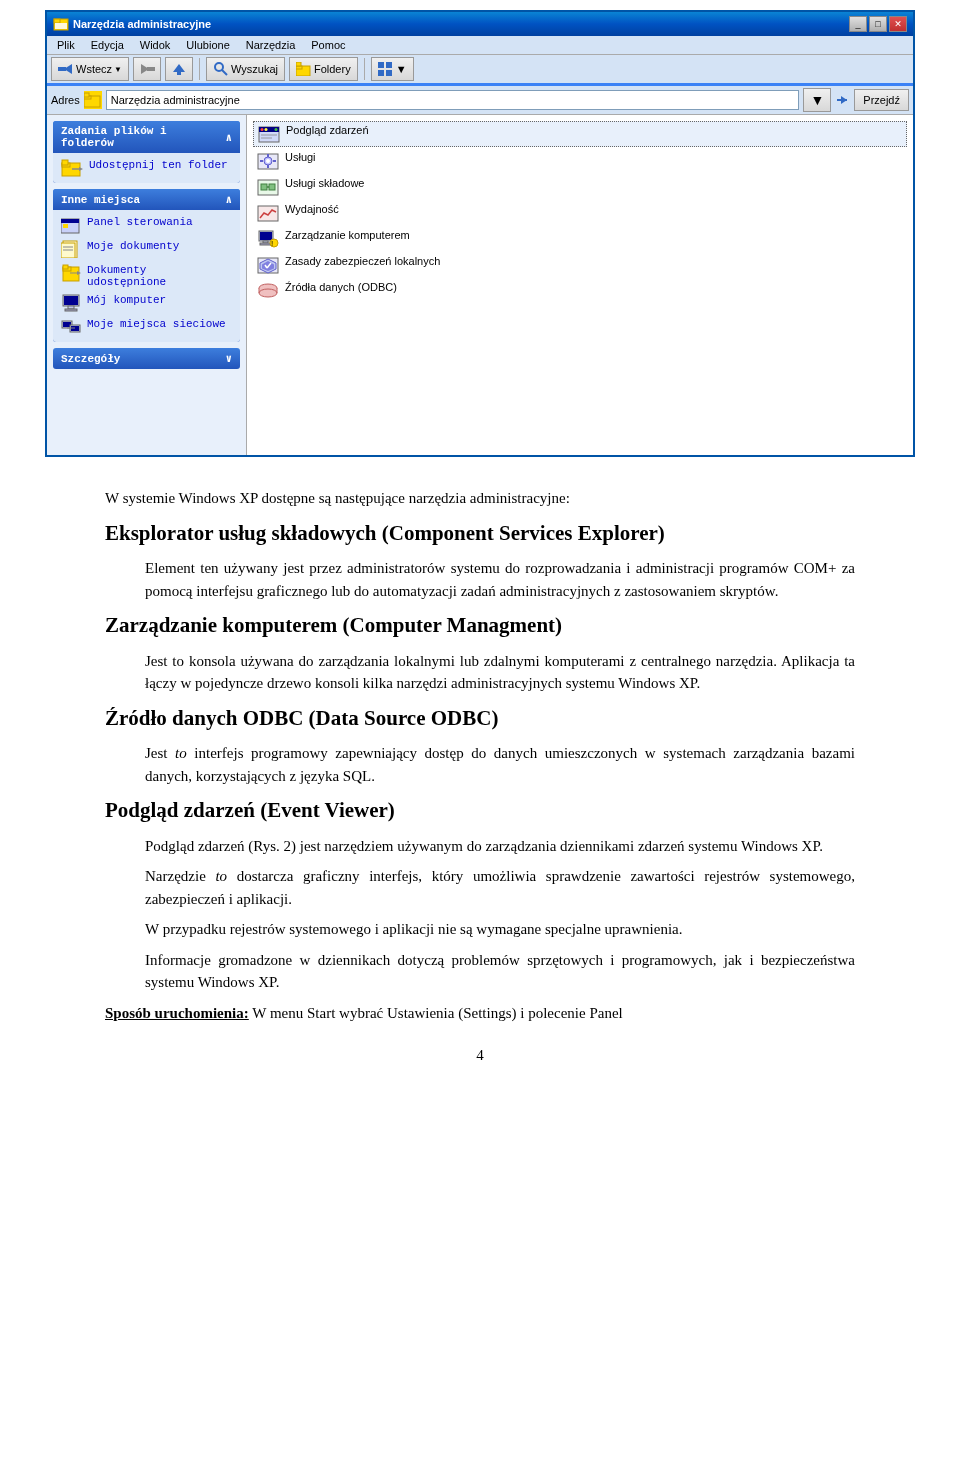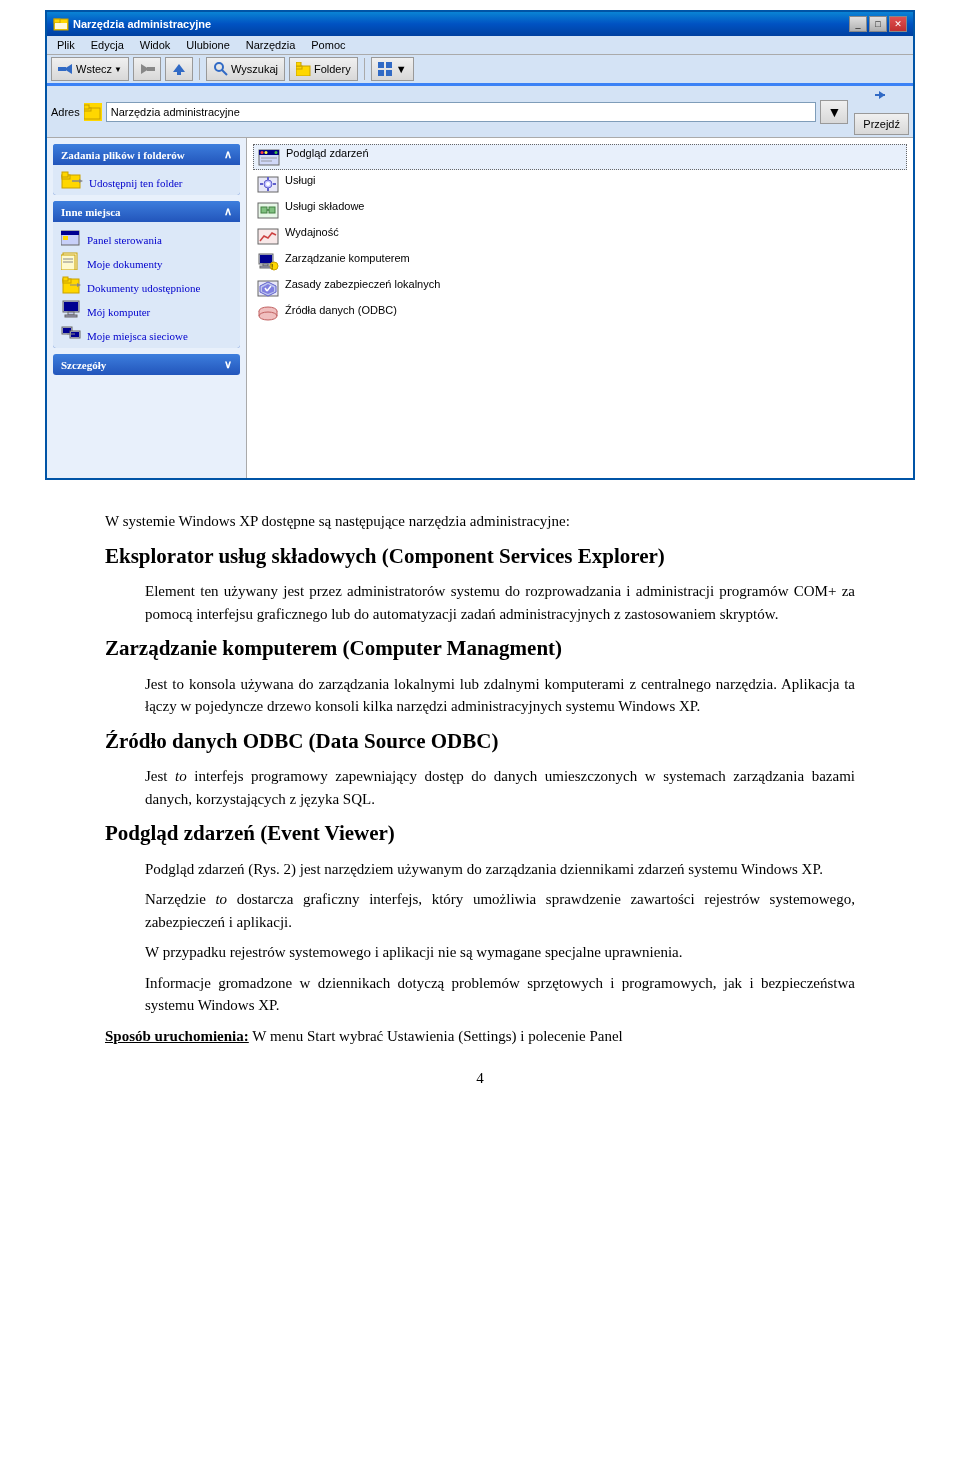--- a/index.html
+++ b/index.html
@@ -196,21 +196,21 @@
     }
 
     .sidebar {
       width: 200px;
       background: #e8f0fb;
       border-right: 1px solid #aaa;
       padding: 6px;
       display: flex;
       flex-direction: column;
       gap: 6px;
-      font-family: Liberation Serif, serif;
+      font-family: Liberation Mono, monospace;
       font-size: 11px;
     }
 
     .sidebar-section {
       background: linear-gradient(to bottom, #3d7edd, #2255bb);
       border-radius: 3px;
       overflow: hidden;
     }
 
     .sidebar-section-header {
@@ -228,21 +228,21 @@
     .sidebar-section-content {
       background: #dce8f8;
       padding: 6px 8px;
       display: flex;
       flex-direction: column;
       gap: 6px;
     }
 
     .sidebar-link {
       display: flex;
-      align-items: flex-end;
+      align-items: flex-start;
       gap: 6px;
       cursor: pointer;
       color: #0000cc;
       text-decoration: none;
       font-size: 11px;
     }
 
     .main-content {
       flex: 1;
       background: white;
@@ -398,21 +398,21 @@
       <svg width="18" height="16" viewBox="0 0 18 16">
         <rect x="0" y="4" width="16" height="11" fill="#ffd700" stroke="#c8a000" stroke-width="1"></rect>
         <rect x="0" y="4" width="7" height="3" fill="#ffd700" stroke="#c8a000" stroke-width="1"></rect>
         <rect x="0" y="1" width="5" height="4" fill="#ffd700" stroke="#c8a000" stroke-width="1"></rect>
       </svg>
     </div>
     <div class="address-field">
       <span>Narzędzia administracyjne</span>
     </div>
     <div class="toolbar-icon-btn">▼</div>
-    <div style="display:flex;align-items:center;gap:11px;margin-left:2px;flex-direction:column;">
+    <div style="display:flex;align-items:center;gap:3px;margin-left:2px;">
       <svg width="14" height="14" viewBox="0 0 14 14">
         <polygon points="4,3 10,7 4,11" fill="#316ac5"></polygon>
         <rect x="0" y="6" width="10" height="2" fill="#316ac5"></rect>
       </svg>
       <button class="address-go">Przejdź</button>
     </div>
   </div>
 
   <div class="explorer-body">
 

